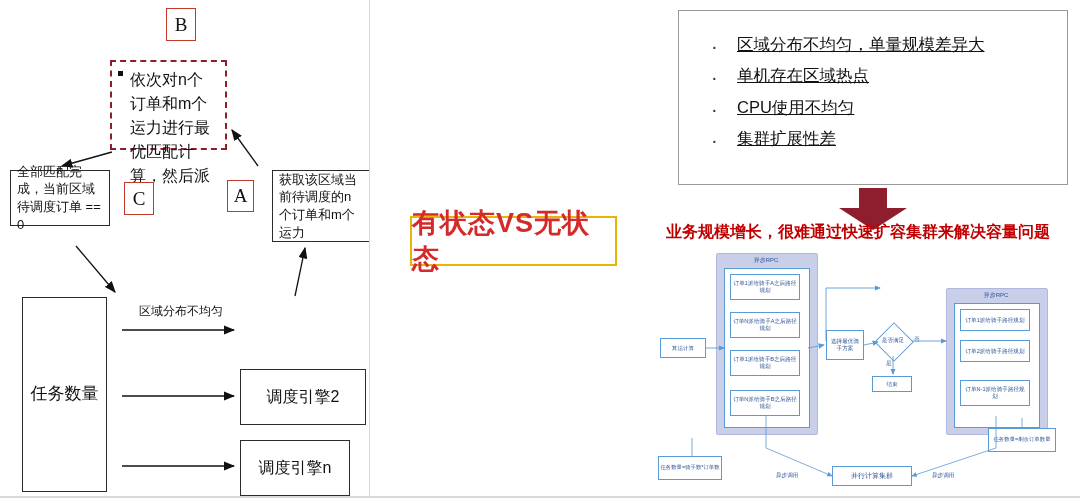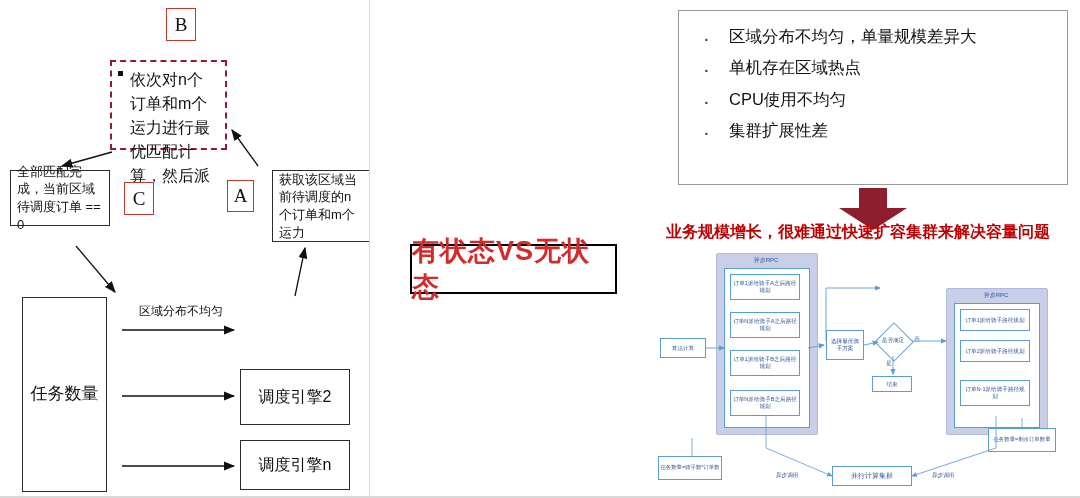--- a/index.html
+++ b/index.html
@@ -36,34 +36,33 @@
   }
   .txt-left{text-align:left;}
 
   svg.arrows{position:absolute;left:0;top:0;width:1080px;height:498px;pointer-events:none;}
 
   
   .bullet-panel{
     border:1px solid #9a9a9a;background:#fff;
     padding:10px 14px 10px 16px;
   }
-  .bullet-panel ul{margin:0;padding:0;list-style:none;}
+  .bullet-panel ul{margin:8px;padding:0;list-style:none;text-decoration:underline;}
   .bullet-panel li{
     font-size:16.5px;line-height:1.9;color:#111;
     position:relative;padding-left:34px;
   }
   .bullet-panel li::before{
     content:"·";position:absolute;left:8px;top:-2px;font-size:20px;color:#333;
   }
   .vs-box{
-    border:2px solid #000000;background:#fff;
+    border:2px solid #eab308;background:#fff;
     color:#d42a2a;font-weight:bold;font-size:27px;
     display:flex;align-items:center;justify-content:flex-end;
     letter-spacing:1px;
-    margin-top:28px;
   }
   .red-head{
     color:#c00000;font-weight:bold;font-size:16px;white-space:nowrap;
   }
 
   
   .flow{position:absolute;}
   .fl-box{
     position:absolute;border:1px solid #5b9bd5;background:#fff;
     color:#2f5597;font-size:5.6px;line-height:1.25;
@@ -117,24 +116,24 @@
   <div class="abs box pad txt-left" style="left:258px;top:170px;width:98px;height:72px;margin-left:14px;">
     <span>获取该区域当前待调度的n个订单和m个运力</span>
   </div>
 
   <div class="abs box" style="left:22px;top:297px;width:85px;height:195px;font-size:17px;">
     <span>任务数量</span>
   </div>
 
   <div class="abs" style="left:121px;top:303px;width:120px;font-size:12px;color:#111;text-align:center;">区域分布不均匀</div>
 
-  <div class="abs box" style="left:240px;top:369px;width:110px;height:56px;font-size:16px;">
+  <div class="abs box" style="left:240px;top:369px;width:126px;height:56px;font-size:16px;">
     <span>调度引擎2</span>
   </div>
-  <div class="abs box" style="left:240px;top:440px;width:110px;height:50px;font-size:16px;">
+  <div class="abs box" style="left:240px;top:440px;width:110px;height:56px;font-size:16px;">
     <span>调度引擎n</span>
   </div>
 
   <svg class="arrows">
     <defs>
       <marker id="ah" markerWidth="9" markerHeight="7" refX="8" refY="3.5" orient="auto">
         <polygon points="0 0, 9 3.5, 0 7" fill="#111"></polygon>
       </marker>
     </defs>
 

